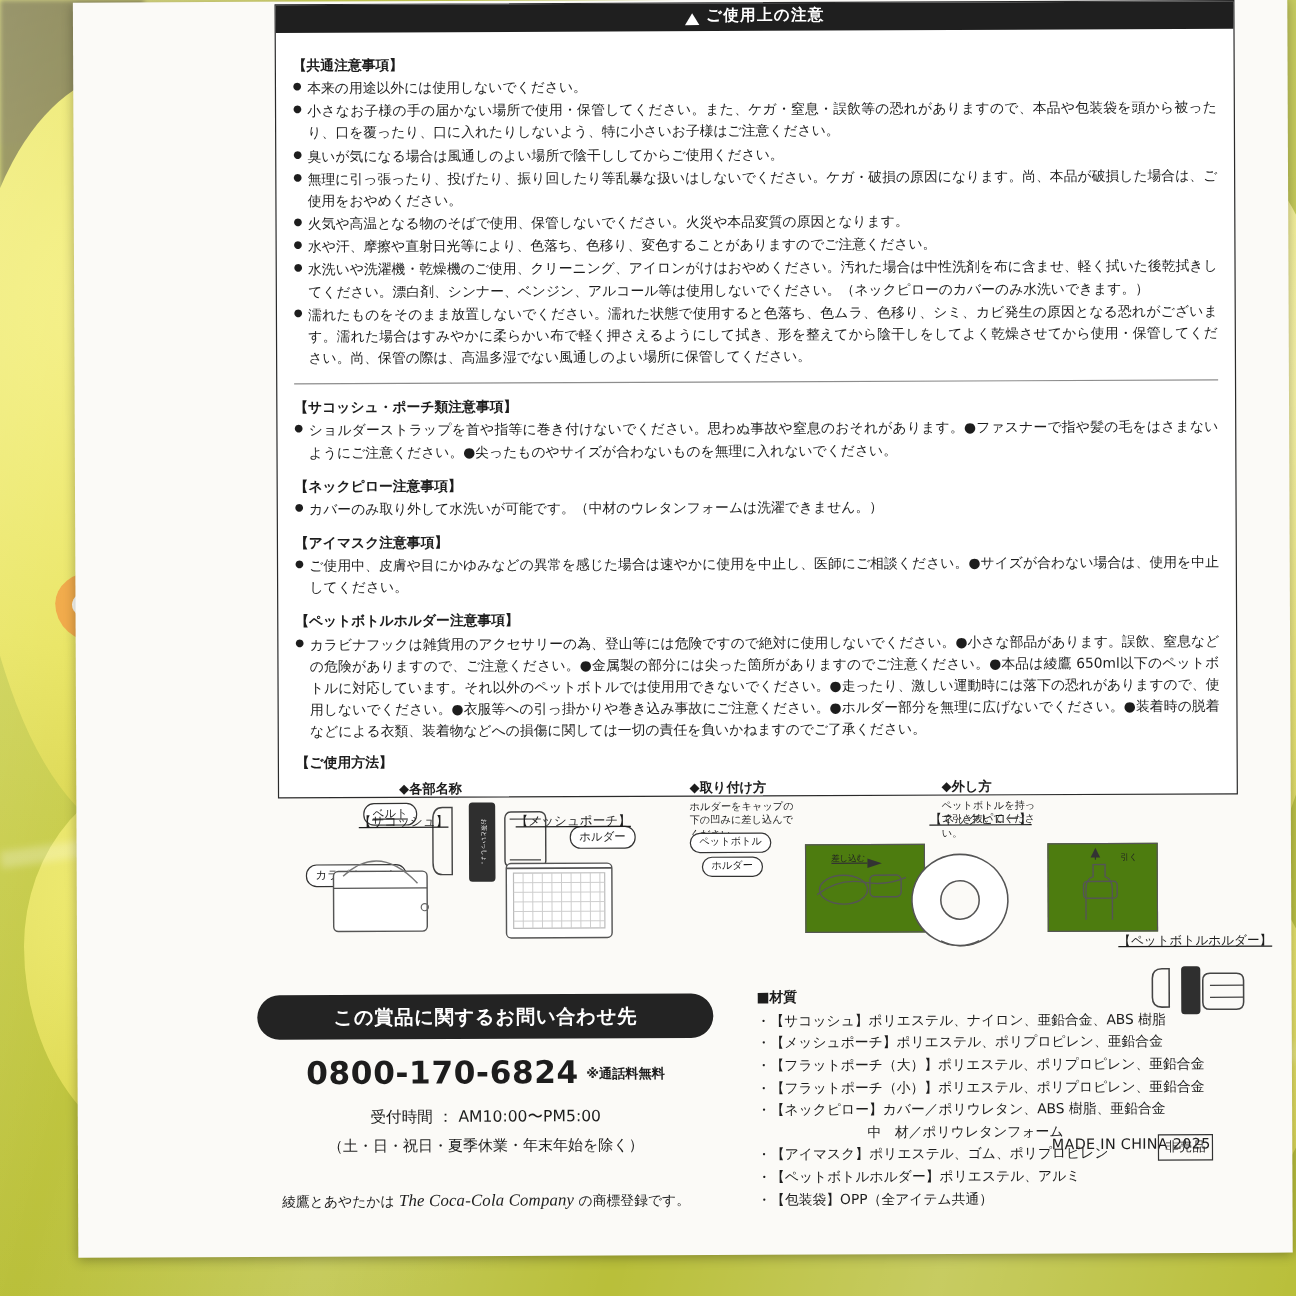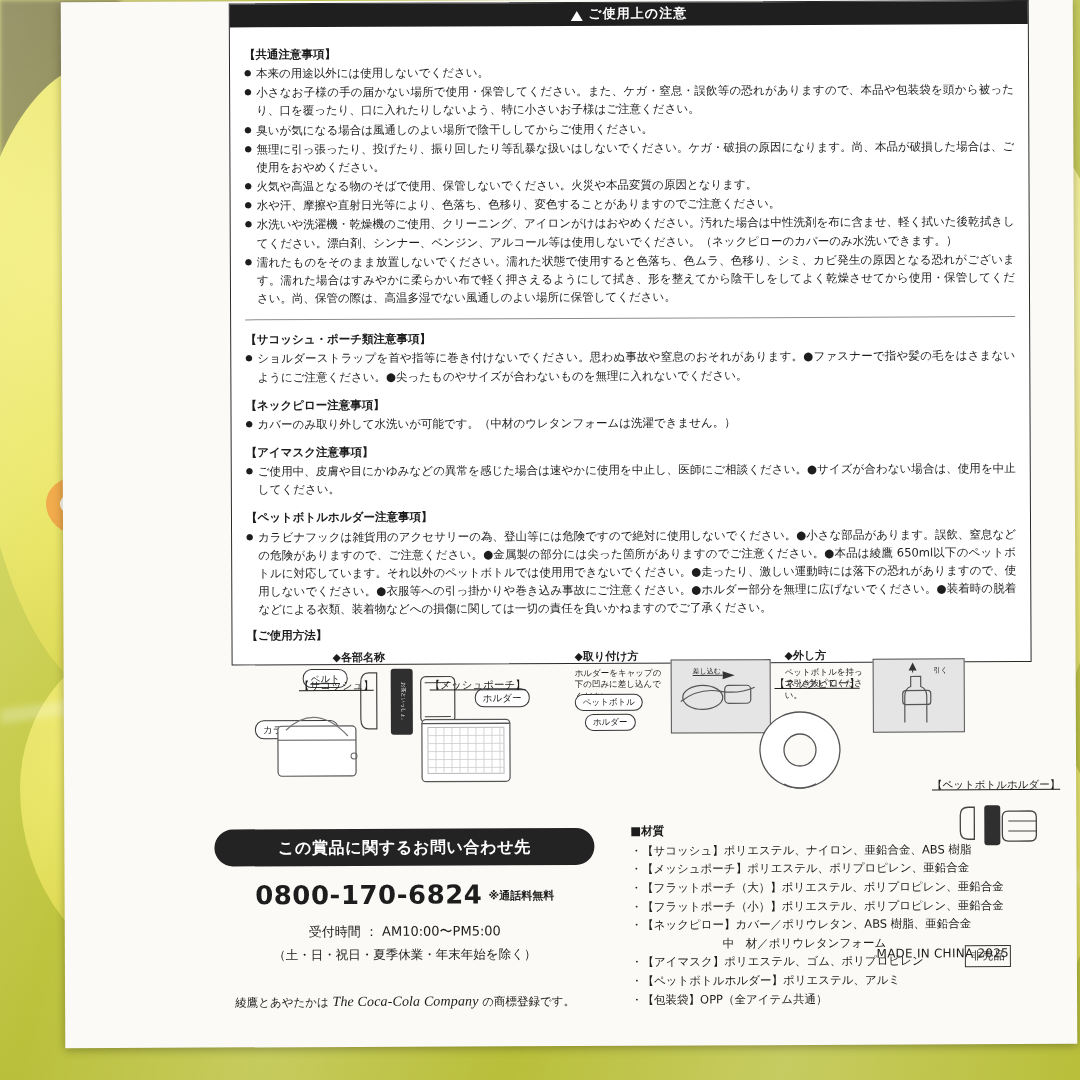--- a/index.html
+++ b/index.html
@@ -118,22 +118,22 @@
 
   
   .usage-wrap { display:flex; gap:10px; margin-top:4px; }
   .usage-col { font-size:10px; }
   .usage-head { font-weight:bold; font-size:11px; margin-bottom:3px; }
   .tagbox {
     border:1px solid #333; border-radius:9px; padding:1px 7px;
     font-size:9.5px; background:#fff; display:inline-block;
   }
   .panel {
-    border:1px solid #555; background:#e5e5e5;
-    display:flex; align-items:center; justify-content:center;
+    border:1px solid #555; background:#4d7c0f;
+    display:flex; align-items:center; justify-content:center;margin-top:44px;
   }
 
   
   .items-row {
     position:absolute; left:180px; top:676px; width:790px; height:150px;
   }
   .item { position:absolute; text-align:right; font-size:10.5px;text-decoration:underline; }
   .item .lbl { white-space:nowrap; }
 
   

